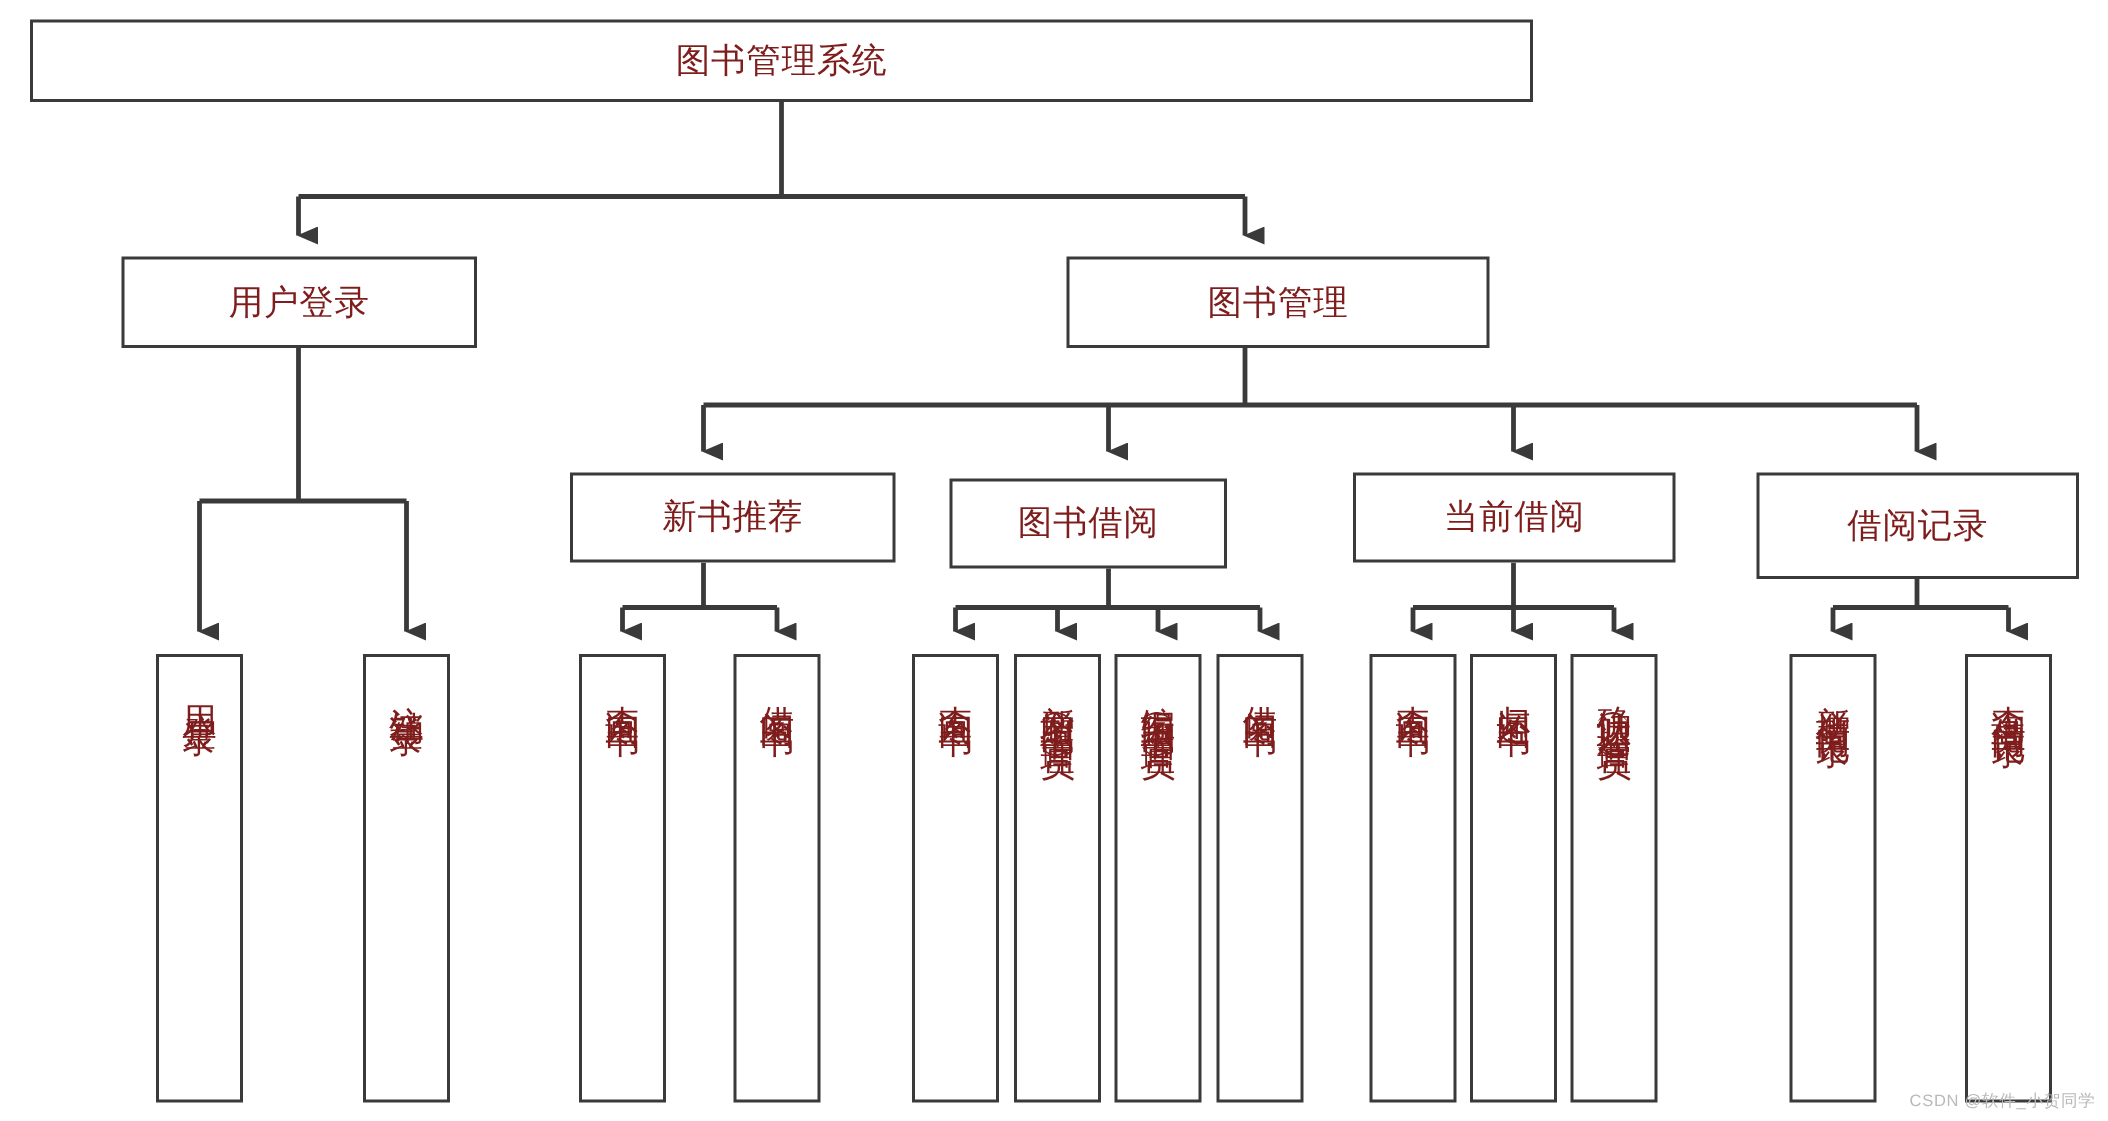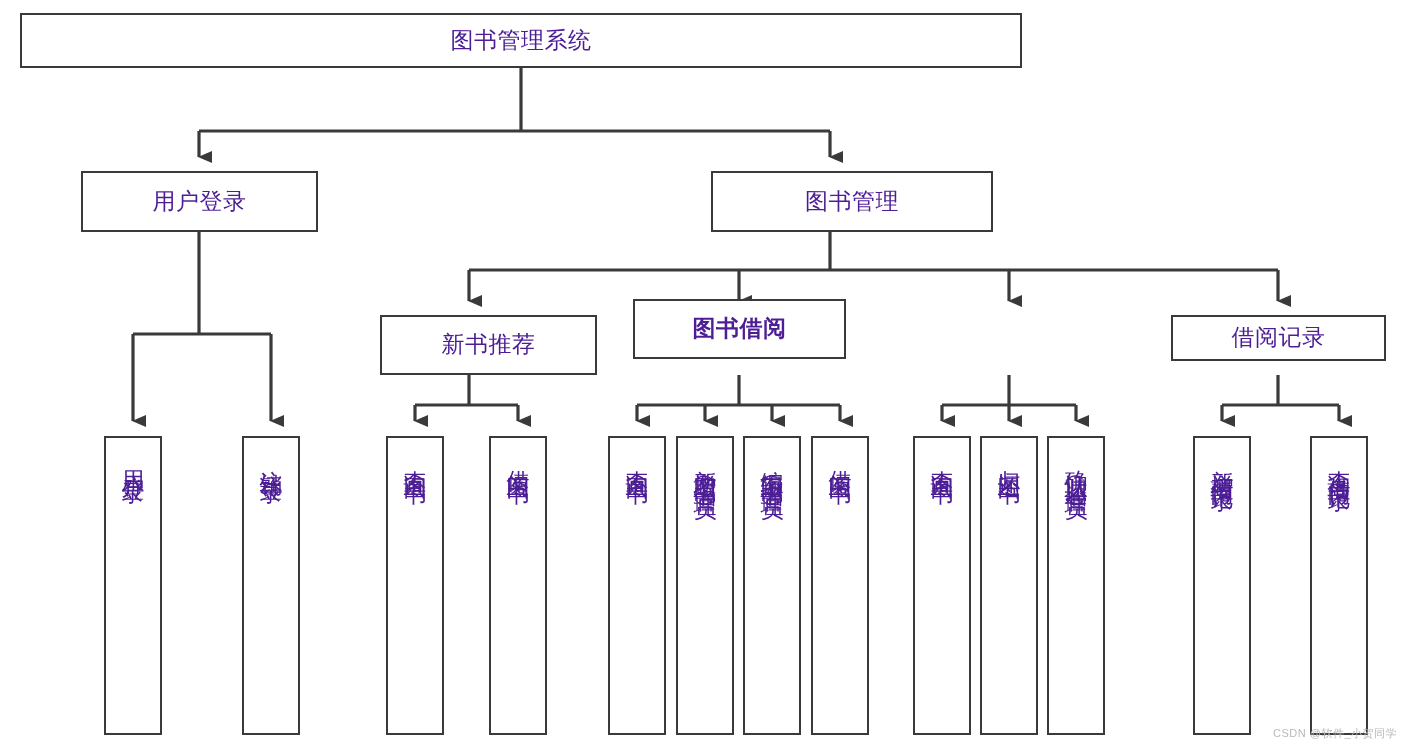--- a/index.html
+++ b/index.html
@@ -27,21 +27,21 @@
     height: 747px;
   }
   .node {
     position: absolute;
     box-sizing: border-box;
     border: 2.5px solid #3a3a3a;
     background: #ffffff;
     display: flex;
     align-items: center;
     justify-content: center;
-    color: #4c1d95;
+    color: #7f1d1d;
     z-index: 2;
   }
   .node-label {
     display: block;
     text-align: center;
     line-height: 1.18;
     letter-spacing: 0.5px;
   }
   
   .node.h .node-label {
@@ -140,26 +140,29 @@
   </div>
 
   <div class="node h" style="left:711px; top:171px; width:282px; height:61px;">
     <span class="node-label">图书管理</span>
   </div>
 
   <div class="node h" style="left:361px; top:315px; width:217px; height:60px;margin-left:19px;">
     <span class="node-label">新书推荐</span>
   </div>
 
-  <div class="node h" style="left:633px; top:299px; width:213px; height:60px;font-weight:bold;">
+  <div class="node h" style="left:633px; top:319px; width:185px; height:60px;">
     <span class="node-label">图书借阅</span>
   </div>
 
-
-  <div class="node h" style="left:1171px; top:315px; width:215px; height:46px;">
+  <div class="node h" style="left:902px; top:315px; width:215px; height:60px;">
+    <span class="node-label">当前借阅</span>
+  </div>
+
+  <div class="node h" style="left:1171px; top:315px; width:215px; height:71px;">
     <span class="node-label">借阅记录</span>
   </div>
 
   <div class="node v" style="left:104px; top:436px; width:58px; height:299px;">
     <span class="node-label">用户登录</span>
   </div>
 
   <div class="node v" style="left:242px; top:436px; width:58px; height:299px;">
     <span class="node-label">注销登录</span>
   </div>

